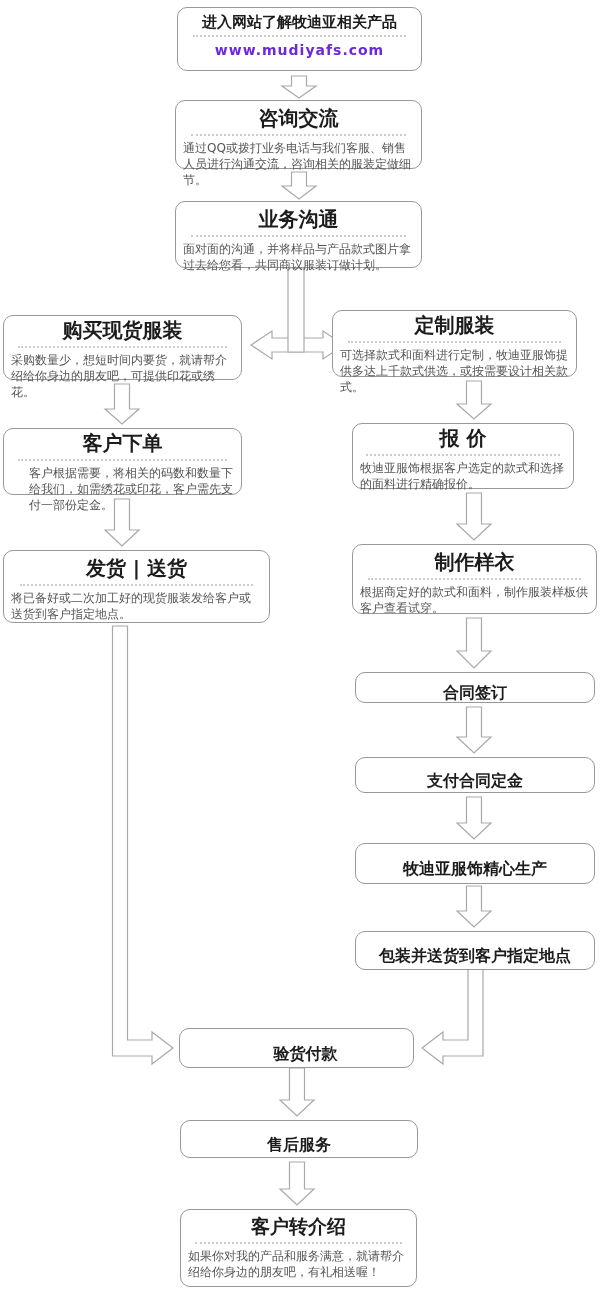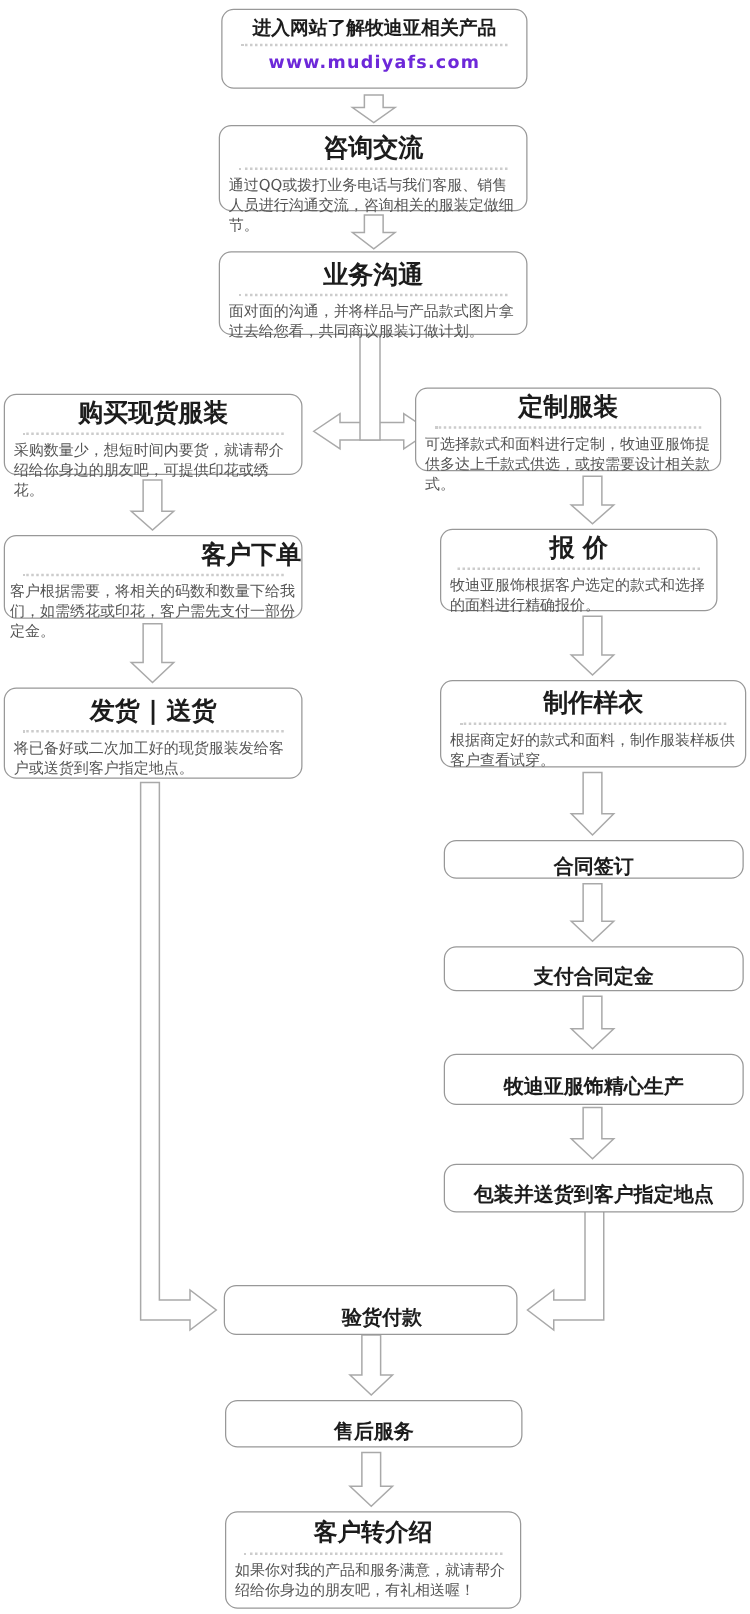--- a/index.html
+++ b/index.html
@@ -67,32 +67,32 @@
     <div class="box-body">采购数量少，想短时间内要货，就请帮介绍给你身边的朋友吧，可提供印花或绣花。</div>
   </div>
 
   <div class="box" style="left:332px;top:310px;width:245px;height:67px;">
     <div class="box-title t-lg" style="padding-top:2px;">定制服装</div>
     <div class="dots"></div>
     <div class="box-body">可选择款式和面料进行定制，牧迪亚服饰提供多达上千款式供选，或按需要设计相关款式。</div>
   </div>
 
   <div class="box" style="left:3px;top:428px;width:239px;height:67px;">
-    <div class="box-title t-lg" style="padding-top:2px;text-align:right;">客户下单</div>
+    <div class="box-title t-lg" style="padding-top:2px;">客户下单</div>
     <div class="dots"></div>
-    <div class="box-body" style="padding:1px 4px 0 4px;">客户根据需要，将相关的码数和数量下给我们，如需绣花或印花，客户需先支付一部份定金。</div>
+    <div class="box-body" style="padding:1px 4px 0 4px;margin-left:21px;">客户根据需要，将相关的码数和数量下给我们，如需绣花或印花，客户需先支付一部份定金。</div>
   </div>
 
   <div class="box" style="left:352px;top:423px;width:222px;height:66px;">
     <div class="box-title t-lg" style="padding-top:2px;">报 价</div>
     <div class="dots"></div>
     <div class="box-body">牧迪亚服饰根据客户选定的款式和选择的面料进行精确报价。</div>
   </div>
 
-  <div class="box" style="left:3px;top:550px;width:239px;height:73px;">
+  <div class="box" style="left:3px;top:550px;width:267px;height:73px;">
     <div class="box-title t-lg">发货 | 送货</div>
     <div class="dots"></div>
     <div class="box-body">将已备好或二次加工好的现货服装发给客户或送货到客户指定地点。</div>
   </div>
 
   <div class="box" style="left:352px;top:544px;width:245px;height:70px;">
     <div class="box-title t-lg">制作样衣</div>
     <div class="dots"></div>
     <div class="box-body">根据商定好的款式和面料，制作服装样板供客户查看试穿。</div>
   </div>

